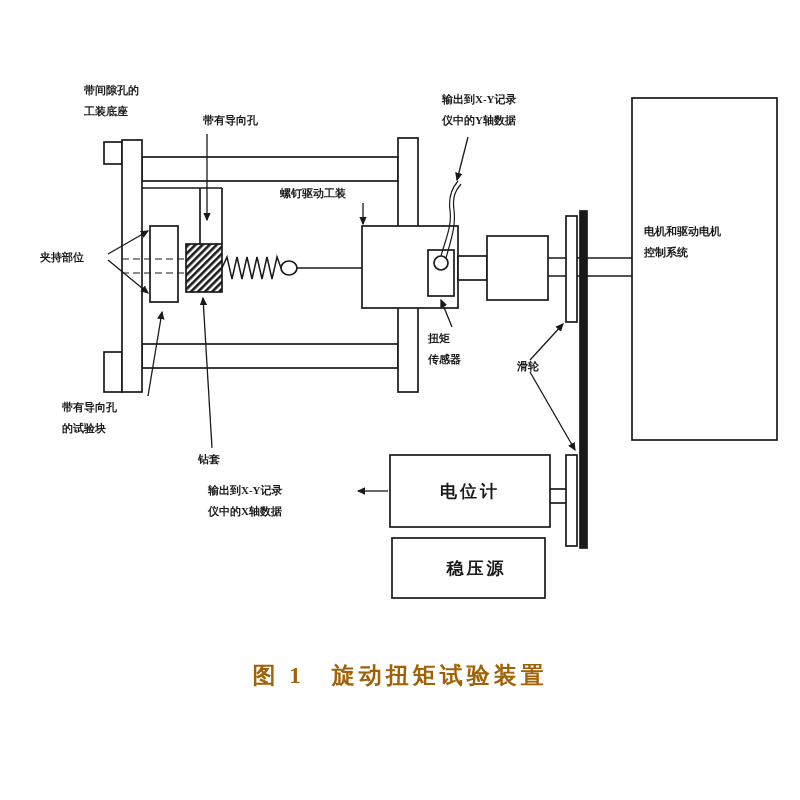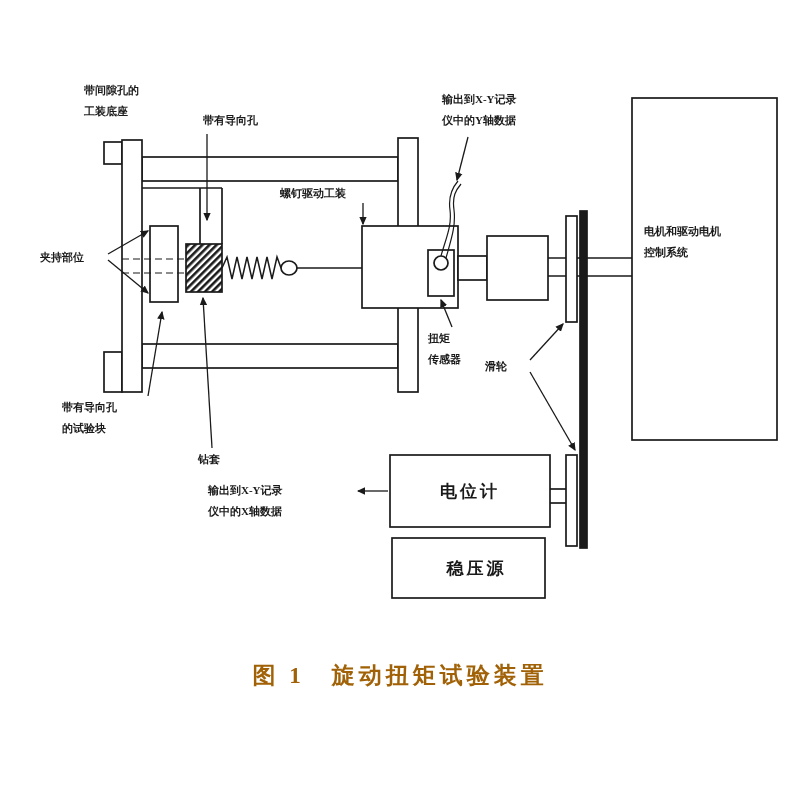--- a/index.html
+++ b/index.html
@@ -151,21 +151,21 @@
     <div>控制系统</div>
   </div>
 
   <div class="label" style="left:40px; top:247px;">夹持部位</div>
 
   <div class="label" style="left:428px; top:328px;">
     <div>扭矩</div>
     <div>传感器</div>
   </div>
 
-  <div class="label" style="left:485px; top:356px;">滑轮</div>
+  <div class="label" style="left:517px; top:356px;">滑轮</div>
 
   <div class="label" style="left:62px; top:397px;">
     <div>带有导向孔</div>
     <div>的试验块</div>
   </div>
 
   <div class="label" style="left:198px; top:449px;">钻套</div>
 
   <div class="label" style="left:208px; top:480px;">
     <div>输出到X-Y记录</div>

